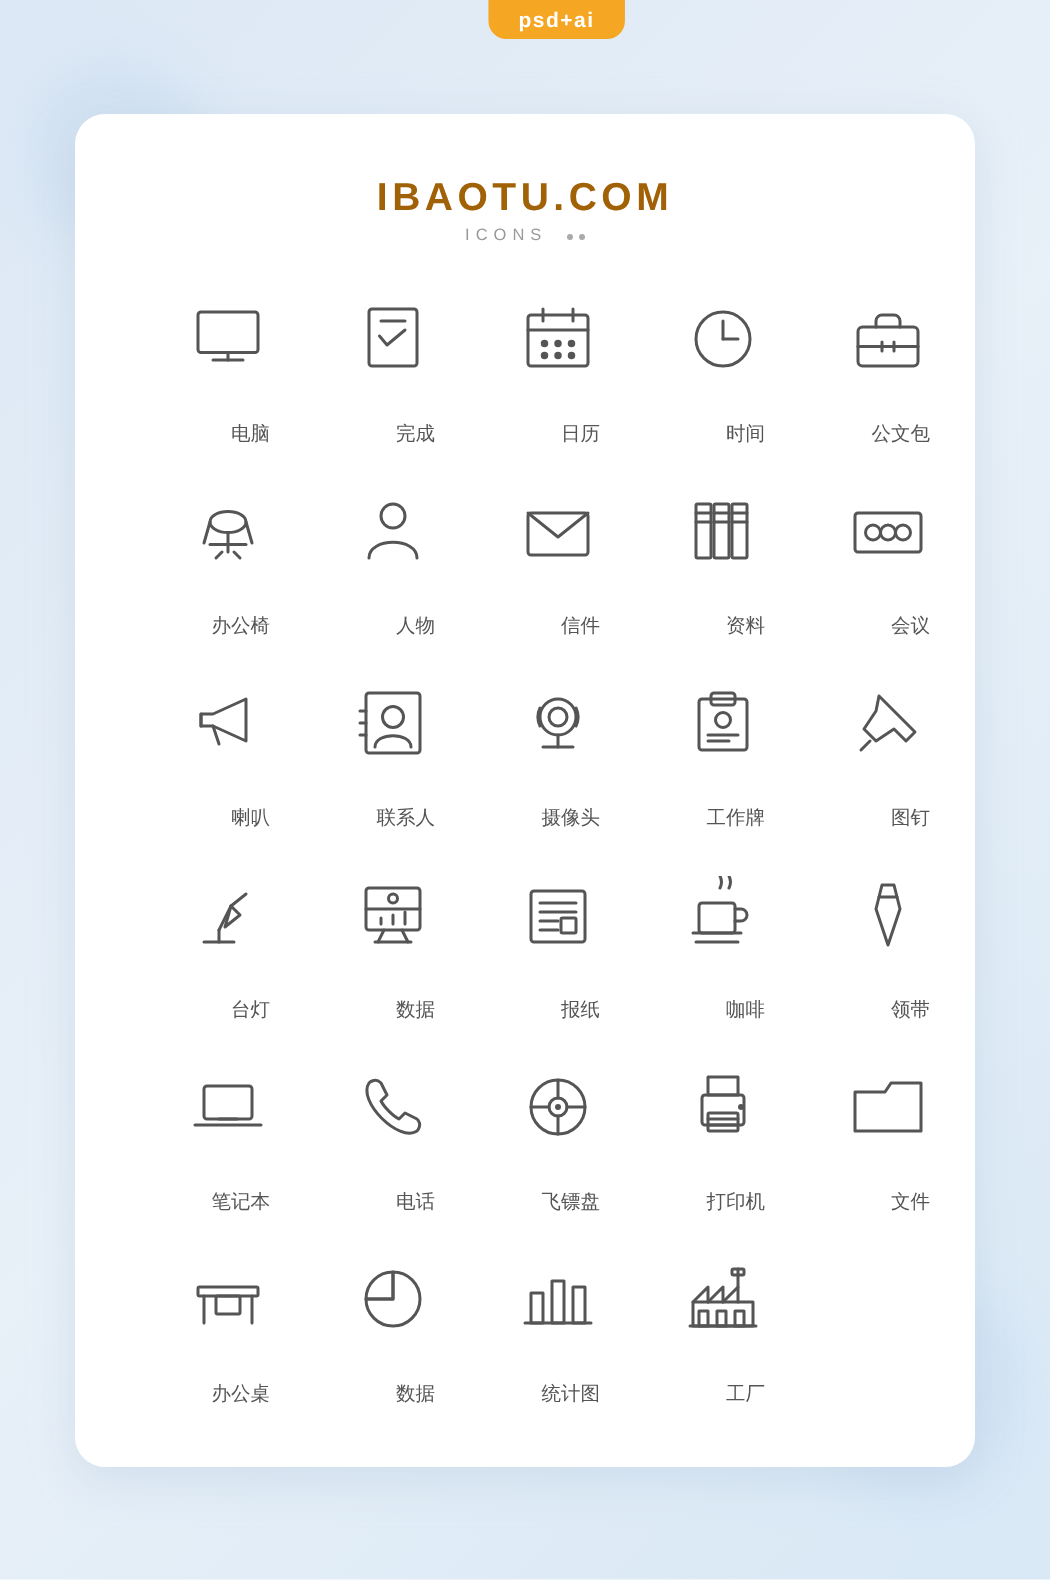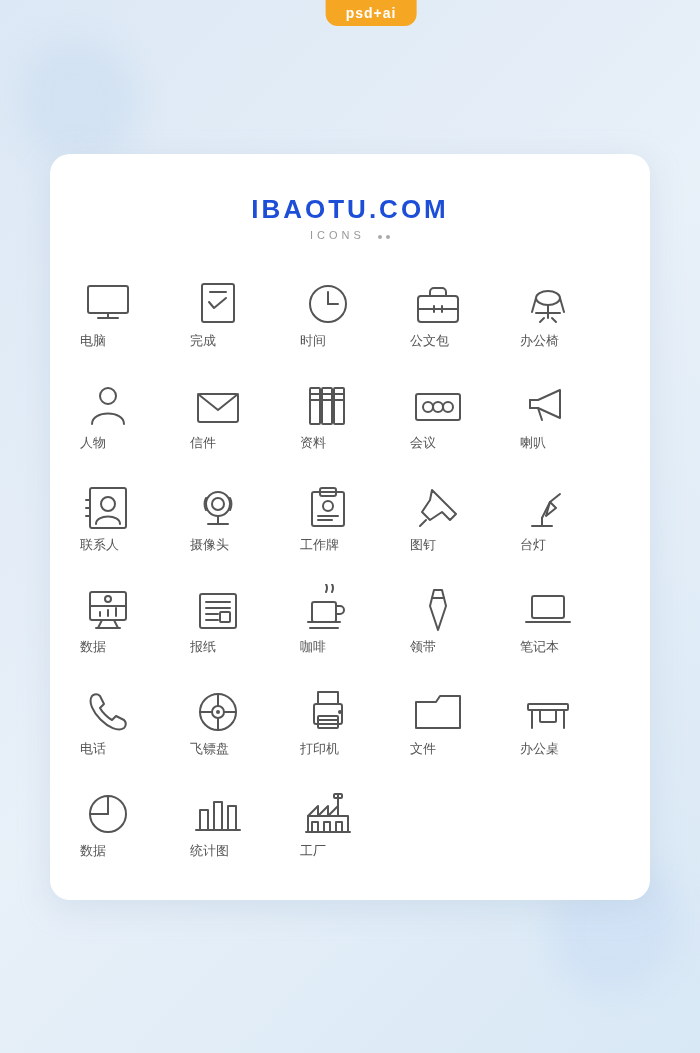--- a/index.html
+++ b/index.html
@@ -53,38 +53,38 @@
       box-shadow: 0 8px 30px rgba(180,200,220,0.4);
     }
     .card-header {
       text-align: center;
       margin-bottom: 35px;
     }
     .card-title {
       font-size: 26px;
       font-weight: 700;
       letter-spacing: 3px;
-      color: #1d4ed8;
+      color: #a16207;
       margin-bottom: 4px;
     }
     .card-subtitle {
       font-size: 11px;
       color: #999;
       letter-spacing: 4px;
     }
     .icons-grid {
       display: grid;
       grid-template-columns: repeat(5, 1fr);
       gap: 28px 10px;
     }
     .icon-item {
       display: flex;
       flex-direction: column;
-      align-items: flex-start;
-      gap: 0;
+      align-items: flex-end;
+      gap: 26px;
     }
     .icon-svg {
       width: 56px;
       height: 56px;
       display: flex;
       align-items: center;
       justify-content: center;
     }
     .icon-svg svg {
       width: 52px;
@@ -149,20 +149,37 @@
       <div class="icon-svg">
         <svg viewBox="0 0 52 52">
             <rect x="10" y="6" width="32" height="38" rx="2"></rect>
             <line x1="18" y1="14" x2="34" y2="14"></line>
             <polyline points="17,24 22,30 34,20"></polyline>
           </svg>
       </div>
       <span class="icon-label">完成</span>
     </div>
 
+    <div class="icon-item">
+      <div class="icon-svg">
+        <svg viewBox="0 0 52 52">
+            <rect x="6" y="10" width="40" height="34" rx="2"></rect>
+            <line x1="6" y1="20" x2="46" y2="20"></line>
+            <line x1="16" y1="6" x2="16" y2="14"></line>
+            <line x1="36" y1="6" x2="36" y2="14"></line>
+            <circle cx="17" cy="29" r="1.5" fill="#555"></circle>
+            <circle cx="26" cy="29" r="1.5" fill="#555"></circle>
+            <circle cx="35" cy="29" r="1.5" fill="#555"></circle>
+            <circle cx="17" cy="37" r="1.5" fill="#555"></circle>
+            <circle cx="26" cy="37" r="1.5" fill="#555"></circle>
+            <circle cx="35" cy="37" r="1.5" fill="#555"></circle>
+          </svg>
+      </div>
+      <span class="icon-label">日历</span>
+    </div>
 
 
     <div class="icon-item">
       <div class="icon-svg">
         <svg viewBox="0 0 52 52">
             <circle cx="26" cy="26" r="18"></circle>
             <line x1="26" y1="14" x2="26" y2="26"></line>
             <line x1="26" y1="26" x2="36" y2="26"></line>
           </svg>
       </div>

